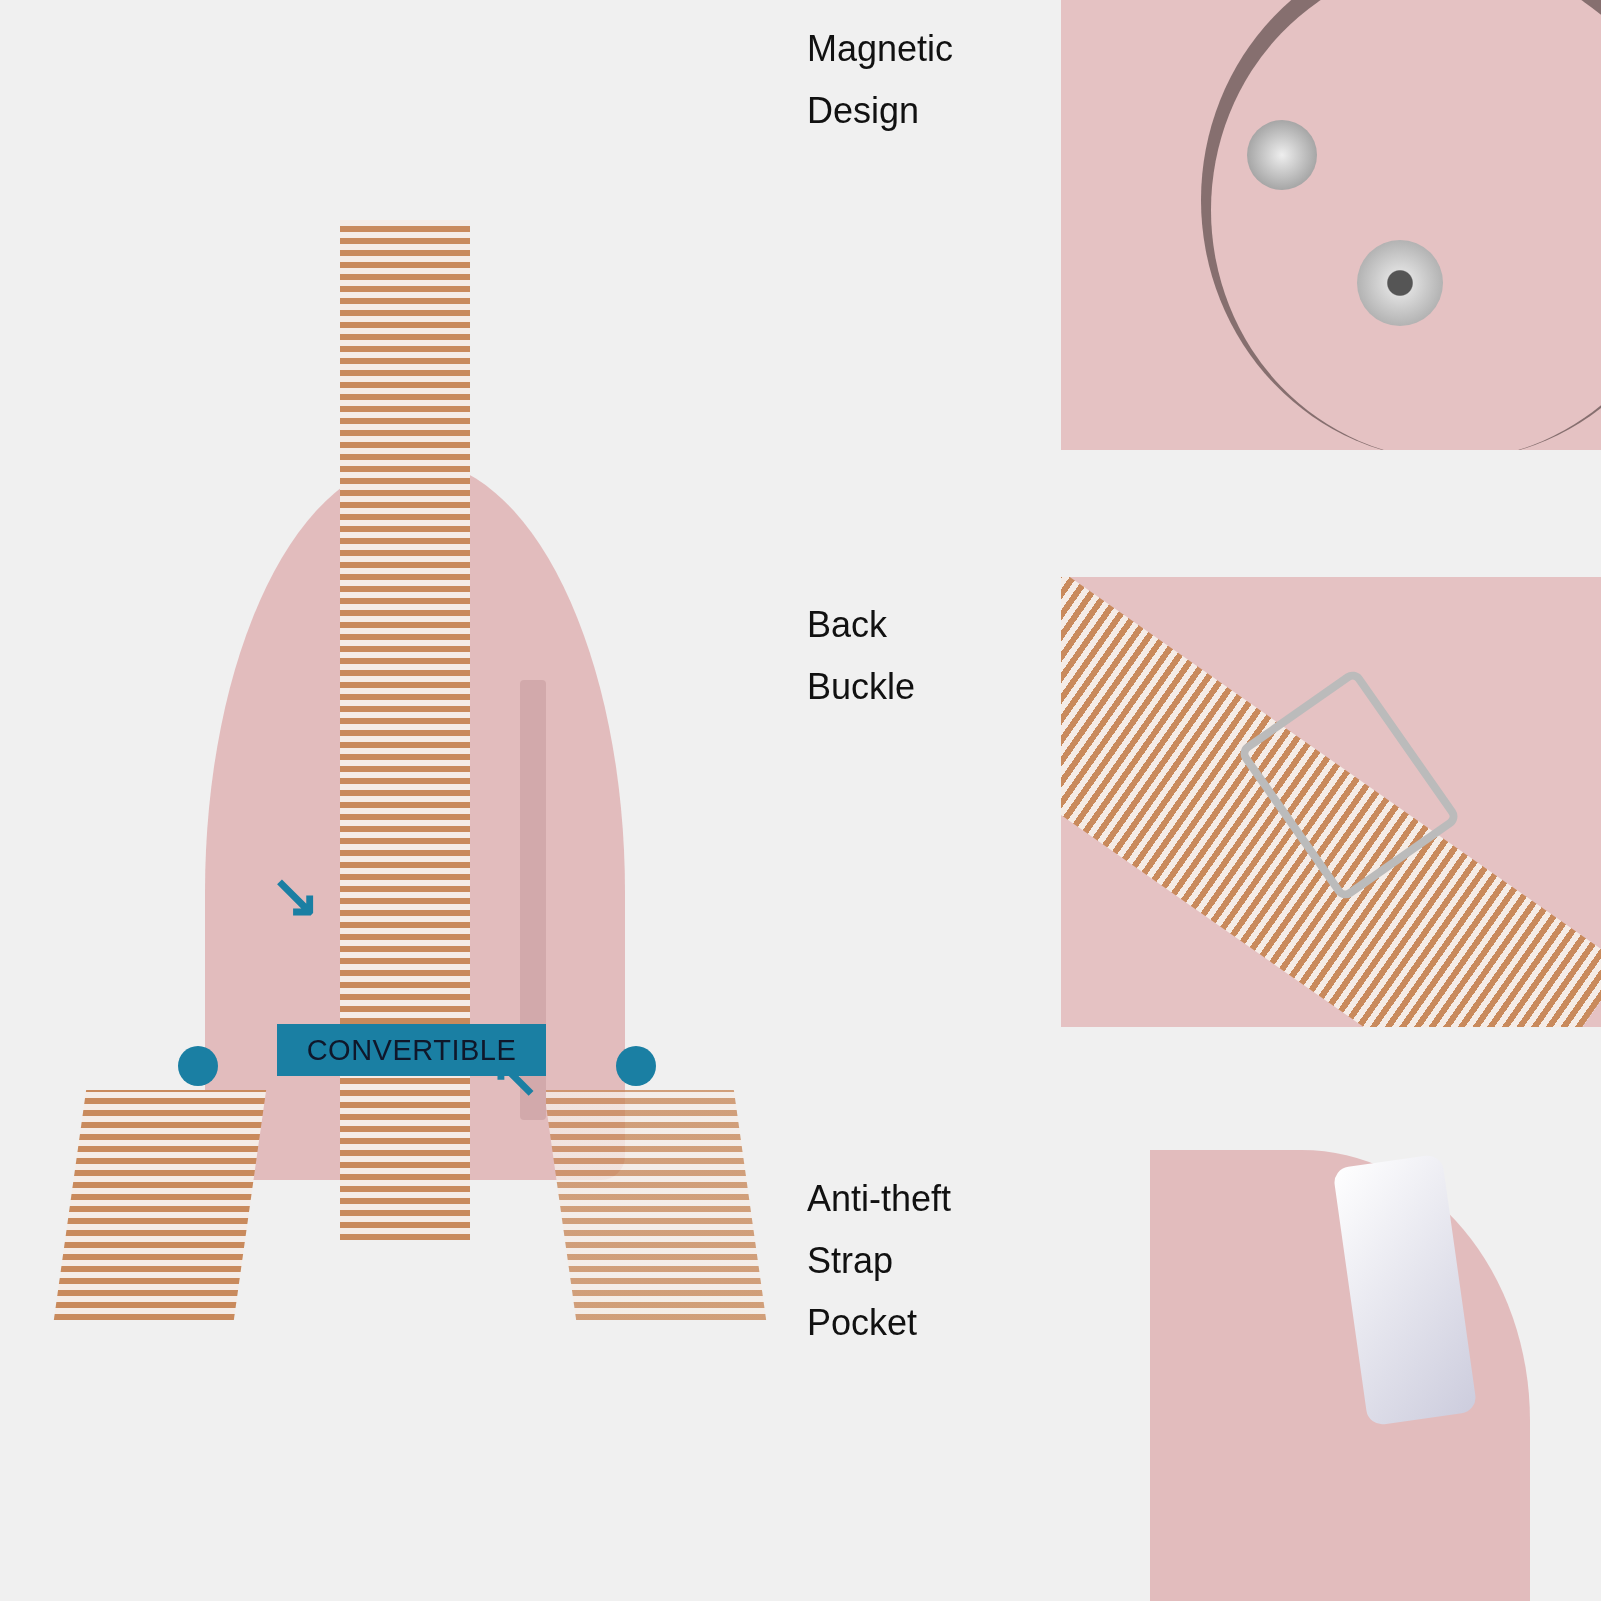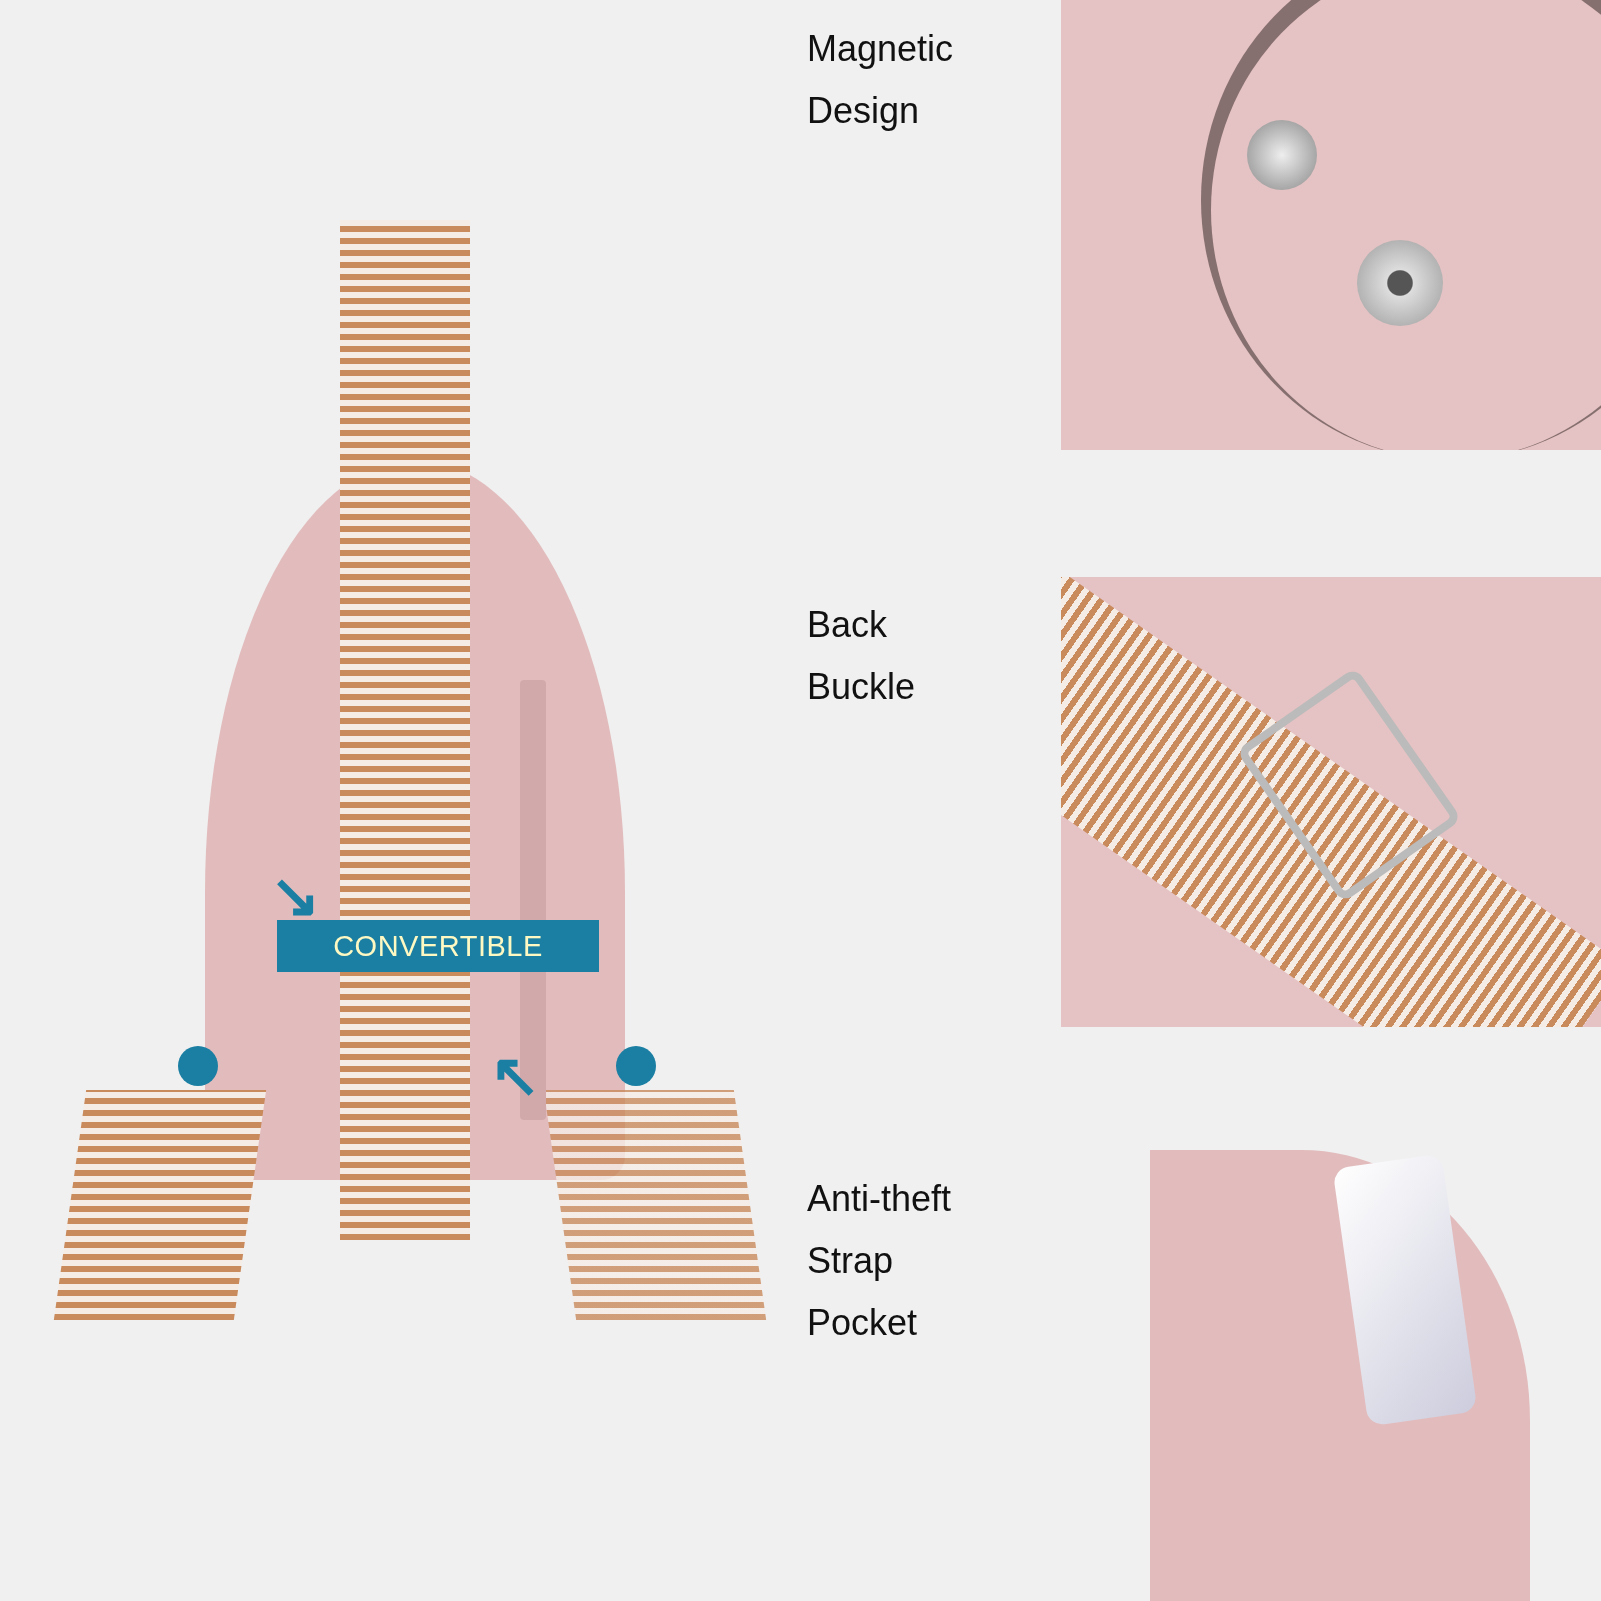--- a/index.html
+++ b/index.html
@@ -2,21 +2,21 @@
 <html><head>
 <meta charset="utf-8">
 <style>
   html,body{margin:0;padding:0;}
   body{width:1601px;height:1601px;background:#f0f0f0;position:relative;overflow:hidden;font-family:"Liberation Sans",sans-serif;}
   .abs{position:absolute;}
   .feature-title{position:absolute;left:807px;font-size:36px;line-height:62px;color:#111;font-weight:500;}
   .photo{position:absolute;background:#e5c2c3;overflow:hidden;}
   .strap{position:absolute;background:repeating-linear-gradient(0deg,#c98a5c 0 6px,#f5ece6 6px 12px);}
   .bag{position:absolute;background:#e2bcbd;border-radius:50% 50% 24px 24px / 60% 60% 24px 24px;}
-  .badge{position:absolute;left:277px;top:920px;width:322px;height:52px;background:#1a7fa3;color:#fef9c3;font-size:29px;display:flex;align-items:center;justify-content:center;letter-spacing:0.5px;}
+  .badge{position:absolute;left:277px;top:1024px;width:269px;height:52px;background:#1a7fa3;color:#0f172a;font-size:29px;display:flex;align-items:center;justify-content:center;letter-spacing:0.5px;}
   .dot{position:absolute;width:40px;height:40px;border-radius:50%;background:#1a7fa3;}
   .arrow{position:absolute;color:#1a7fa3;font-size:60px;font-weight:bold;}
 </style>
 </head>
 <body>
 
 <div class="bag" style="left:205px;top:460px;width:420px;height:720px;"></div>
 <div class="strap" style="left:340px;top:220px;width:130px;height:1020px;"></div>
 <div class="strap" style="left:70px;top:1090px;width:180px;height:230px;transform:skewX(-8deg);"></div>
 <div class="strap" style="left:560px;top:1090px;width:190px;height:230px;transform:skewX(8deg);opacity:0.8;"></div>

